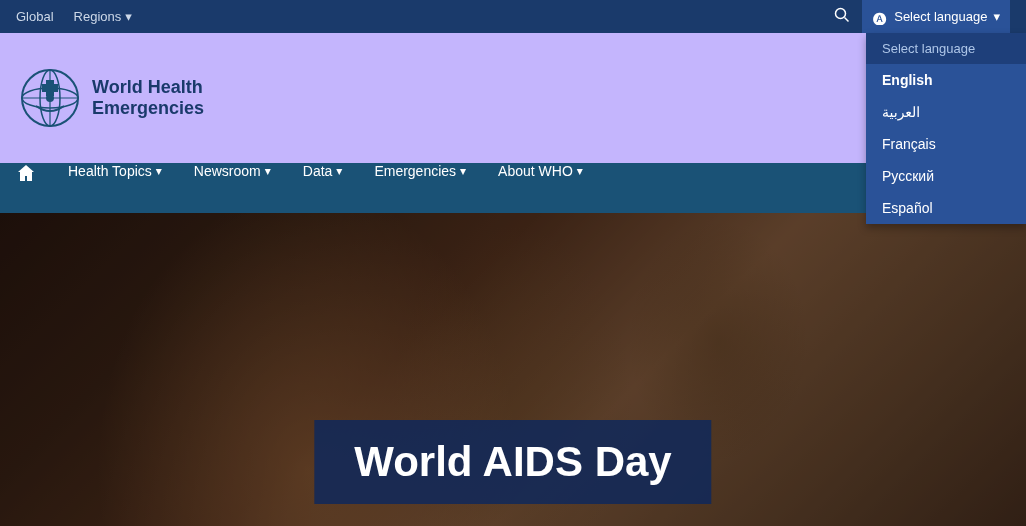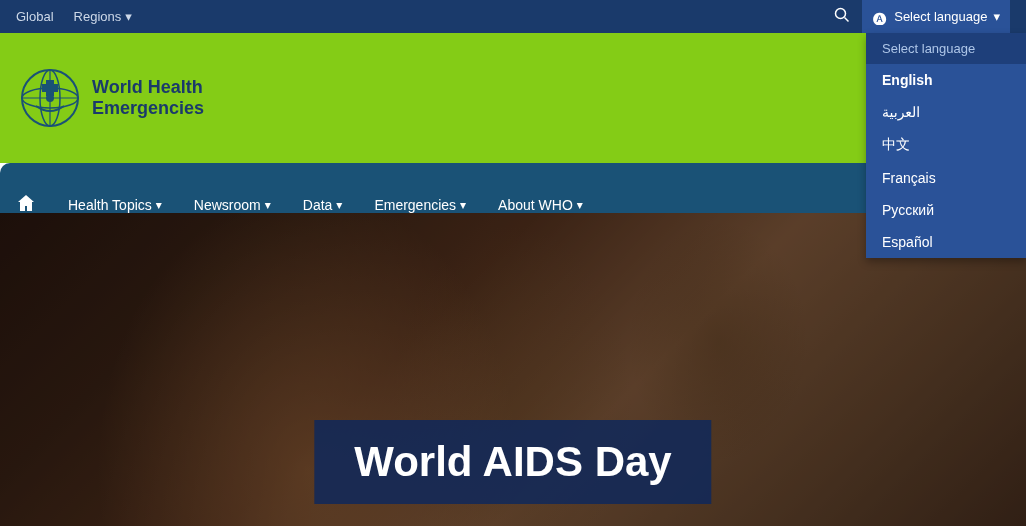--- a/index.html
+++ b/index.html
@@ -79,21 +79,21 @@
       color: #aec6e8;
       font-size: 13px;
     }
     .lang-dropdown-item.active {
       color: #ffffff;
       font-weight: bold;
     }
 
     
     .logo-area {
-      background: #84cc16;
+      background: #c4b5fd;
       height: 130px;
       display: flex;
       align-items: center;
       padding: 0 20px;
     }
     .who-logo {
       display: flex;
       align-items: center;
       gap: 12px;
     }
@@ -115,22 +115,21 @@
       color: #1a3a6b;
       font-size: 18px;
       font-weight: bold;
     }
 
     
     .main-nav {
       background: #1a5276;
       height: 50px;
       display: flex;
-      align-items: flex-end;
-      border-radius: 10px;
+      align-items: flex-start;
     }
     .nav-home {
       background: #1a5276;
       display: flex;
       align-items: center;
       justify-content: center;
       padding: 0 16px;
       color: white;
       cursor: pointer;
       font-size: 18px;
@@ -218,21 +217,20 @@
         <text x="1" y="13" font-size="13" fill="white">🅐</text>
       </svg>
       <span>Select language</span>
       <span>▾</span>
     </button>
 
     <div class="lang-dropdown">
       <span class="lang-dropdown-item header-item">Select language</span>
       <a class="lang-dropdown-item active">English</a>
       <a class="lang-dropdown-item">العربية</a>
-      <a class="lang-dropdown-item">中文</a>
       <a class="lang-dropdown-item">Français</a>
       <a class="lang-dropdown-item">Русский</a>
       <a class="lang-dropdown-item">Español</a>
     </div>
   </div>
 </div>
 
 <div class="logo-area">
   <div class="who-logo">
     <svg class="who-emblem" viewBox="0 0 60 60" xmlns="http://www.w3.org/2000/svg">

